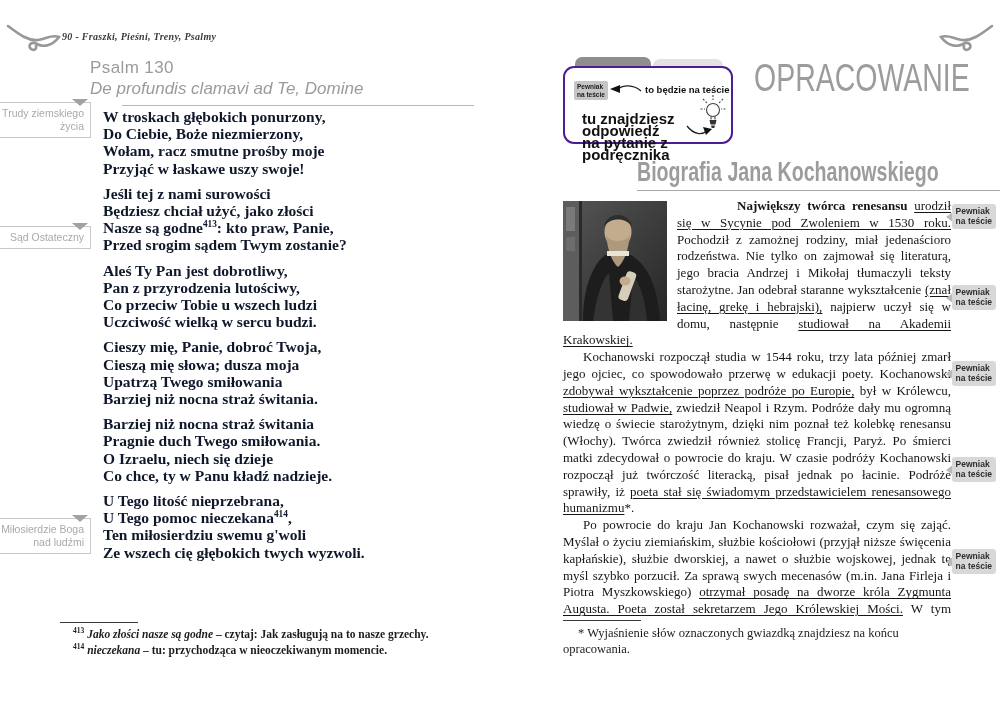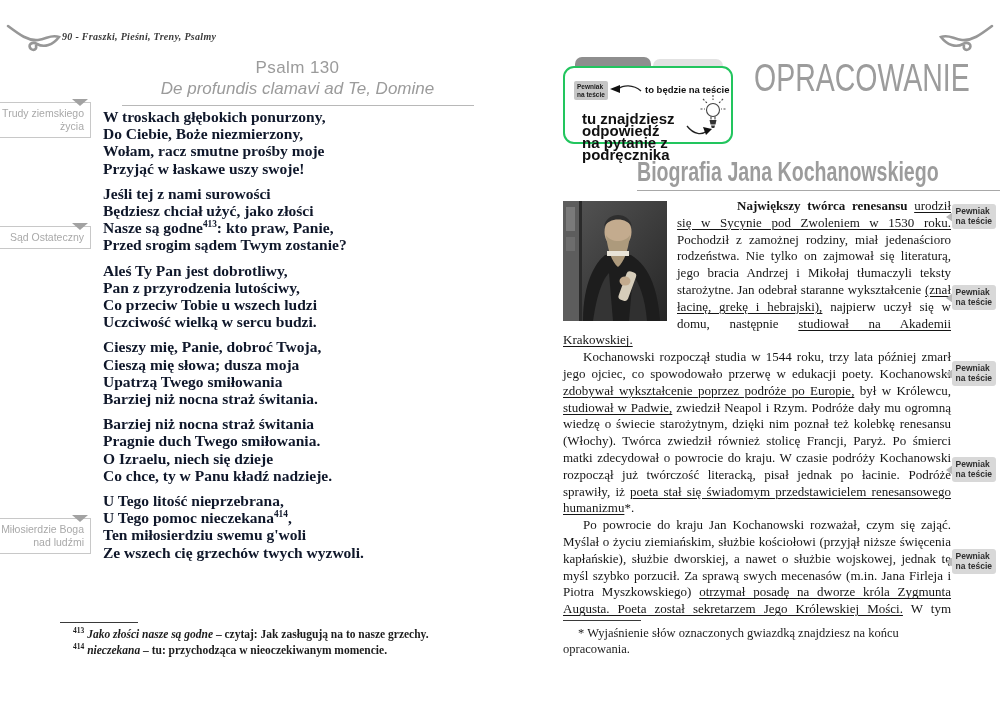--- a/index.html
+++ b/index.html
@@ -7,21 +7,21 @@
           font-family:"Liberation Serif",serif;}
 
   
   .swirl{position:absolute;top:22px;}
   .swirl-left{left:6px;}
   .swirl-right{right:6px;transform:scaleX(-1);}
 
   
   .running-head{position:absolute;left:62px;top:31px;font-style:italic;font-weight:bold;
     font-size:10px;color:#3a3a3a;letter-spacing:.3px;}
-  .title-block{position:absolute;left:90px;top:58px;width:415px;text-align:center;
+  .title-block{position:absolute;left:90px;top:58px;width:415px;text-align:left;
     font-family:"Liberation Sans",sans-serif;color:#9b9b9b;}
   .psalm-title{font-size:17px;letter-spacing:.4px;}
   .psalm-subtitle{font-size:17px;font-style:italic;margin-top:1px;}
   .title-rule{margin:6px auto 0;width:352px;border-top:1.5px solid #b8b8b8;height:0;}
 
   .mbox{position:absolute;left:0;width:84px;padding:4px 6px 4px 0;
     border:1px solid #c8c8c8;border-left:none;text-align:right;background:#fff;
     font-family:"Liberation Sans",sans-serif;font-size:10.5px;line-height:13px;color:#a9a9a9;}
   .mbox .tri{position:absolute;top:-4px;right:2px;width:0;height:0;
     border-left:8px solid transparent;border-right:8px solid transparent;border-top:7px solid #a2a2a2;}
@@ -44,21 +44,21 @@
   .u{text-decoration:underline;text-underline-offset:2px;text-decoration-thickness:1px;}
 
   
   #callout{position:absolute;left:563px;top:57px;width:170px;height:86px;
     font-family:"Liberation Sans",sans-serif;}
   .co-tab-dark{position:absolute;left:12px;top:0;width:76px;height:16px;background:#8e8e8e;
     border-radius:7px 7px 0 0;}
   .co-tab-light{position:absolute;left:90px;top:2px;width:70px;height:14px;background:#e2e2e2;
     border-radius:7px 7px 0 0;}
   .co-body{position:absolute;left:0;top:9px;width:166px;height:74px;background:#fff;
-    border:2px solid #22c55e;border-radius:11px;}
+    border:2px solid #4c1d95;border-radius:11px;}
   .co-badge{position:absolute;left:9px;top:13px;background:#c6c6c6;border-radius:2px;
     padding:2px 3px;font-weight:bold;font-size:6.5px;line-height:7.5px;color:#1a1a1a;}
   .co-note1{position:absolute;left:80px;top:16px;font-weight:bold;font-size:9.5px;color:#111;
     white-space:nowrap;}
   .co-arrow1{position:absolute;left:44px;top:15px;}
   .co-note2{position:absolute;left:17px;top:45px;font-weight:bold;font-size:15px;
     line-height:12px;color:#111;}
   .co-arrow2{position:absolute;left:120px;top:54px;}
   .co-bulb{position:absolute;right:5px;top:26px;}
 
@@ -145,21 +145,21 @@
       <div class="stanza">
         <div class="pline">Barziej niż nocna straż świtania</div>
         <div class="pline">Pragnie duch Twego smiłowania.</div>
         <div class="pline">O Izraelu, niech się dzieje</div>
         <div class="pline">Co chce, ty w Panu kładź nadzieje.</div>
       </div>
       <div class="stanza">
         <div class="pline">U Tego litość nieprzebrana,</div>
         <div class="pline"><span>U Tego pomoc nieczekana</span><sup>414</sup><span>,</span></div>
         <div class="pline">Ten miłosierdziu swemu g'woli</div>
-        <div class="pline">Ze wszech cię grzechów twych wyzwoli.</div>
+        <div class="pline">Ze wszech cię głębokich twych wyzwoli.</div>
       </div>
     </div>
 
   <div class="fn-block" id="fn-left">
     <div class="fn-rule"></div>
     <div class="fn"><sup>413</sup> <span><span class="i">Jako złości nasze są godne</span><span> – czytaj: Jak zasługują na to nasze grzechy.</span></span></div>
     <div class="fn"><sup>414</sup> <span><span class="i">nieczekana</span><span> – tu: przychodząca w nieoczekiwanym momencie.</span></span></div>
   </div>
 
   <div id="callout">

